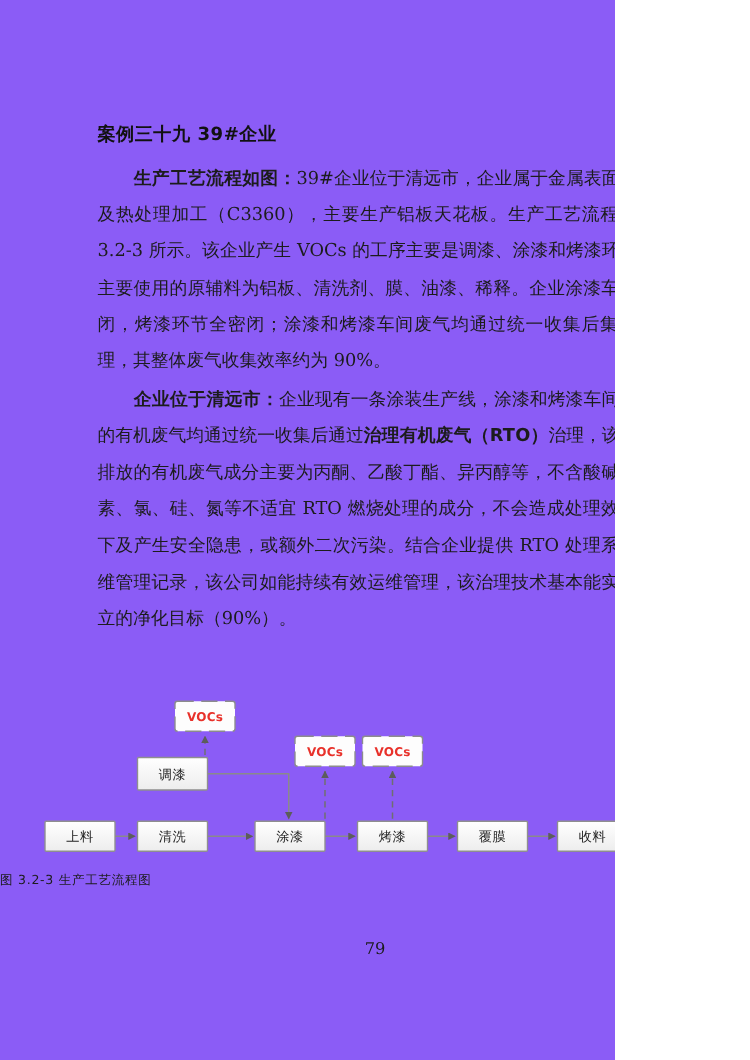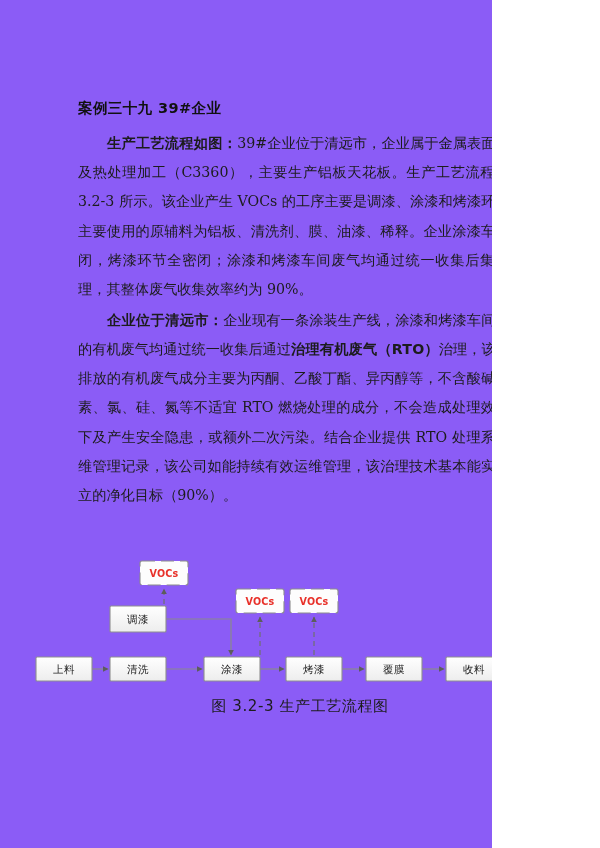--- a/index.html
+++ b/index.html
@@ -56,23 +56,23 @@
     width: 600px;
     height: 160px;
   }
   .figure svg { display: block; }
 
   .fig-caption {
     position: absolute;
     left: 0;
     top: 697px;
     width: 600px;
-    text-align: center;
-    font-family: "DejaVu Sans", "Liberation Sans", sans-serif;
-    font-size: 15px;
+    text-align: left;
+    font-family: "DejaVu Sans", "Liberation Sans", sans-serif;
+    font-size: 10px;
     letter-spacing: 0.6px;
     color: #1c1c1c;
   }
 
   .page-number {
     position: absolute;
     left: 0;
     top: 752px;
     width: 600px;
     text-align: center;
@@ -187,14 +187,15 @@
 
       <g>
         <rect x="524" y="106" width="52" height="24" rx="1" fill="url(#boxgrad)" stroke="#8f8f8f" stroke-width="1.1"></rect>
         <text class="boxlabel" x="550" y="122" text-anchor="middle">包装</text>
       </g>
     </svg>
   </div>
 
   <div class="fig-caption">图 3.2-3  生产工艺流程图</div>
 
+  <div class="page-number">79</div>
 
 </div>
 
 </body></html>

